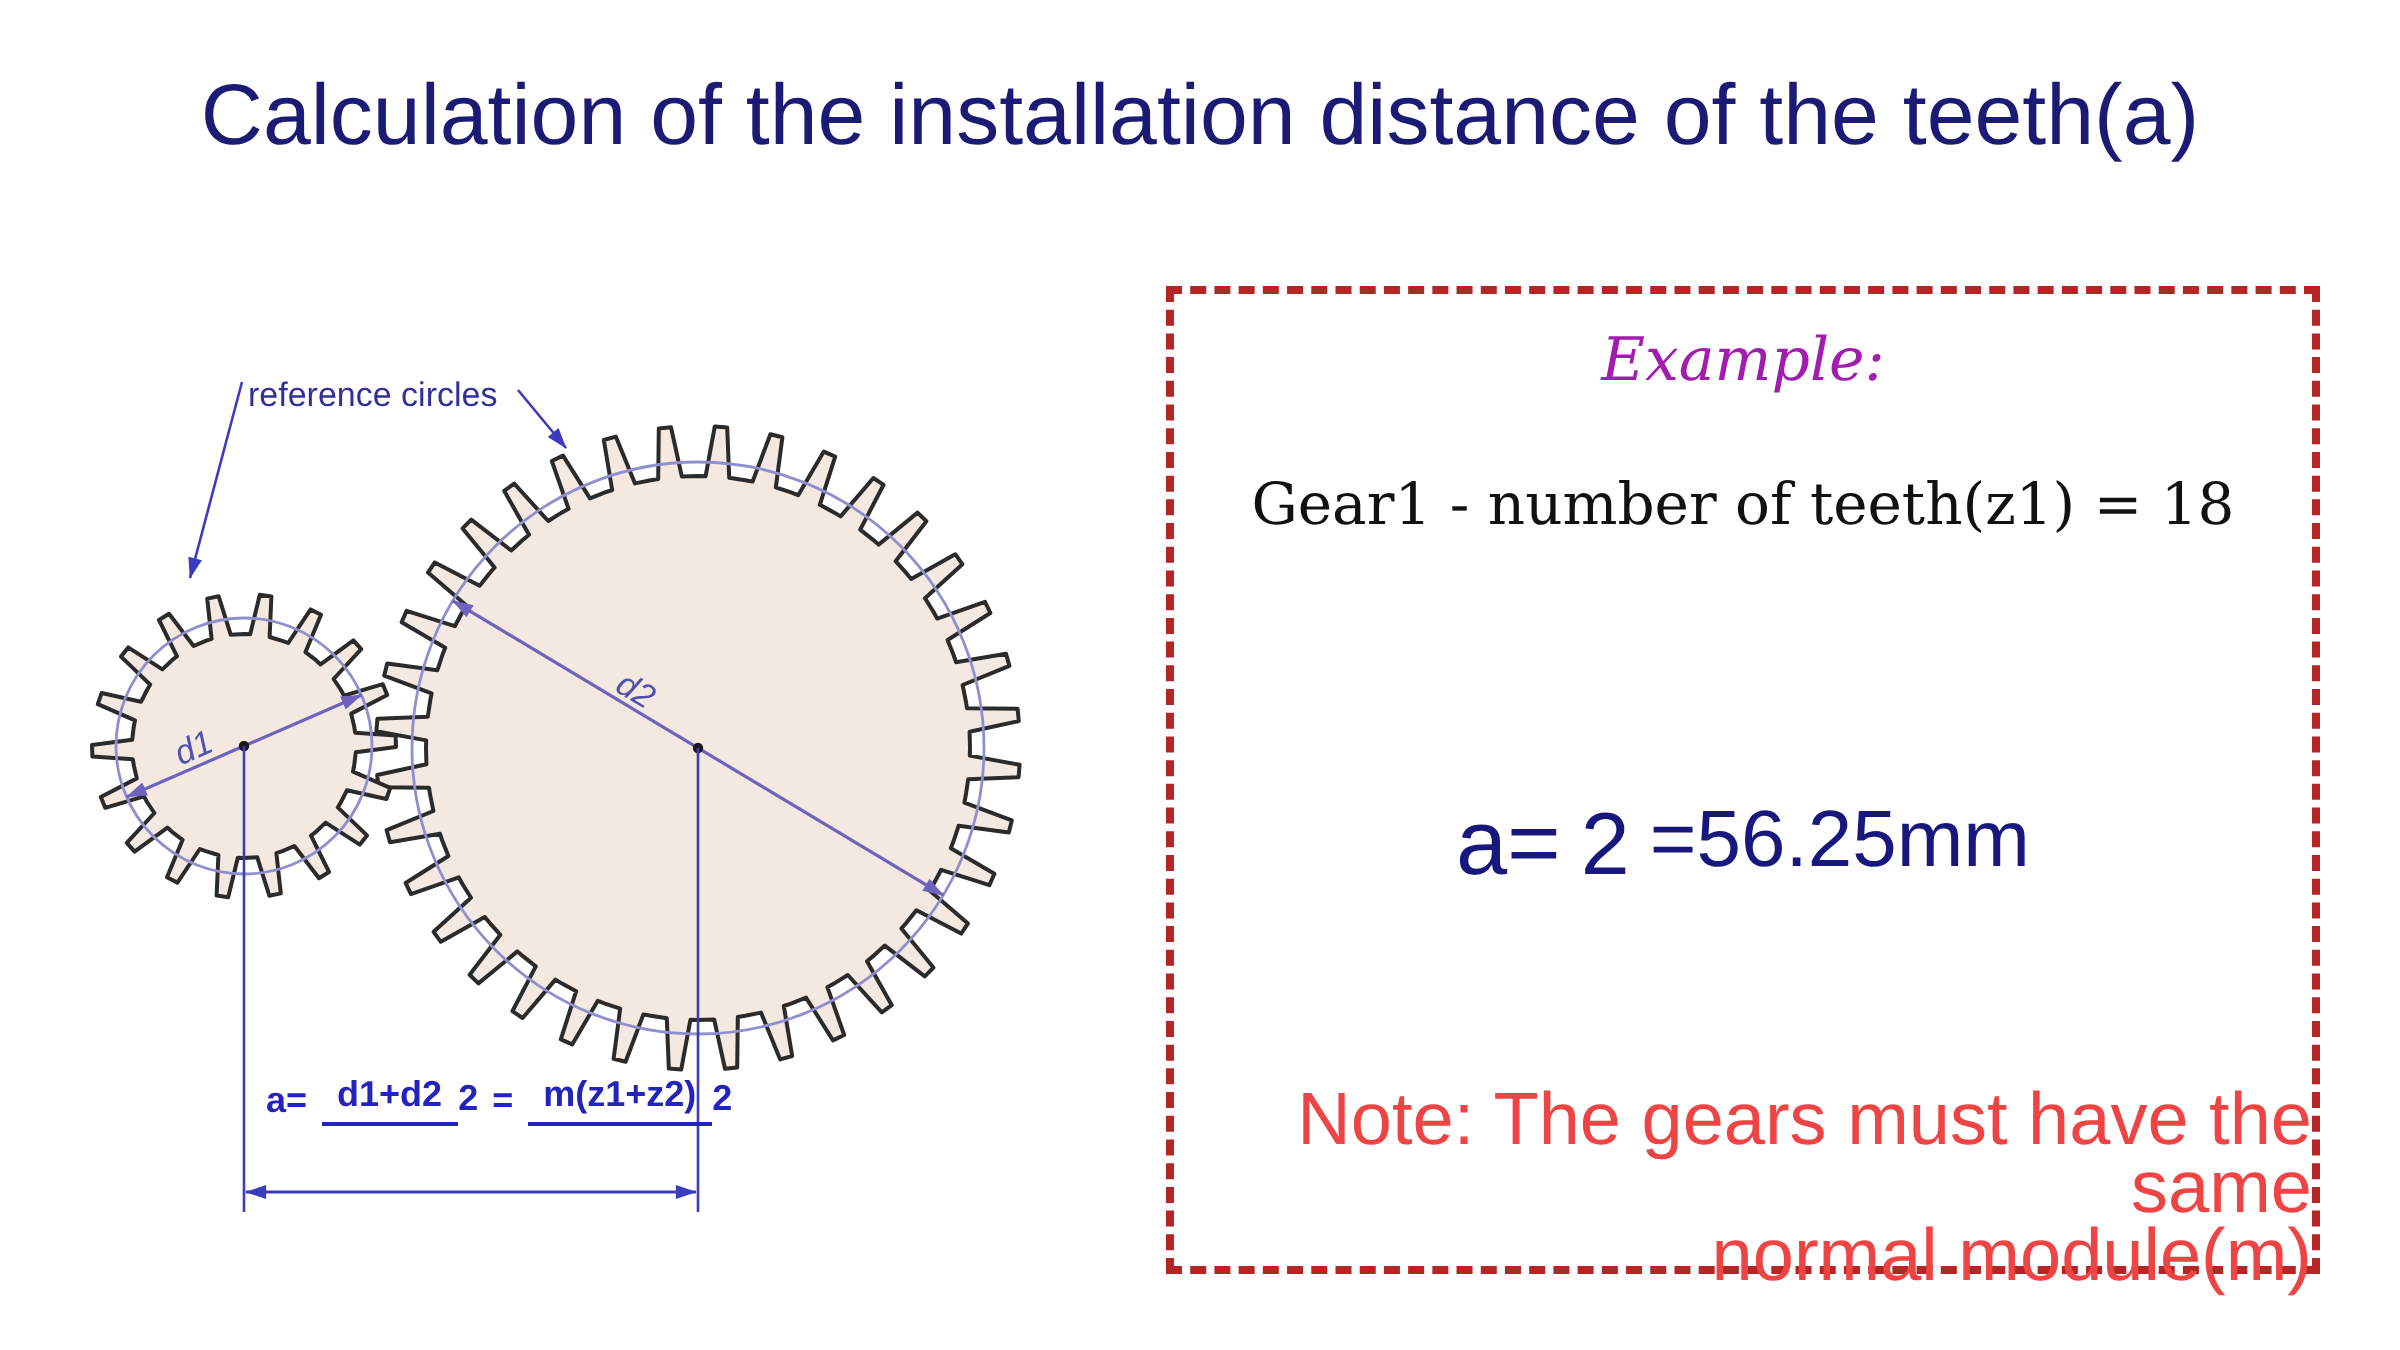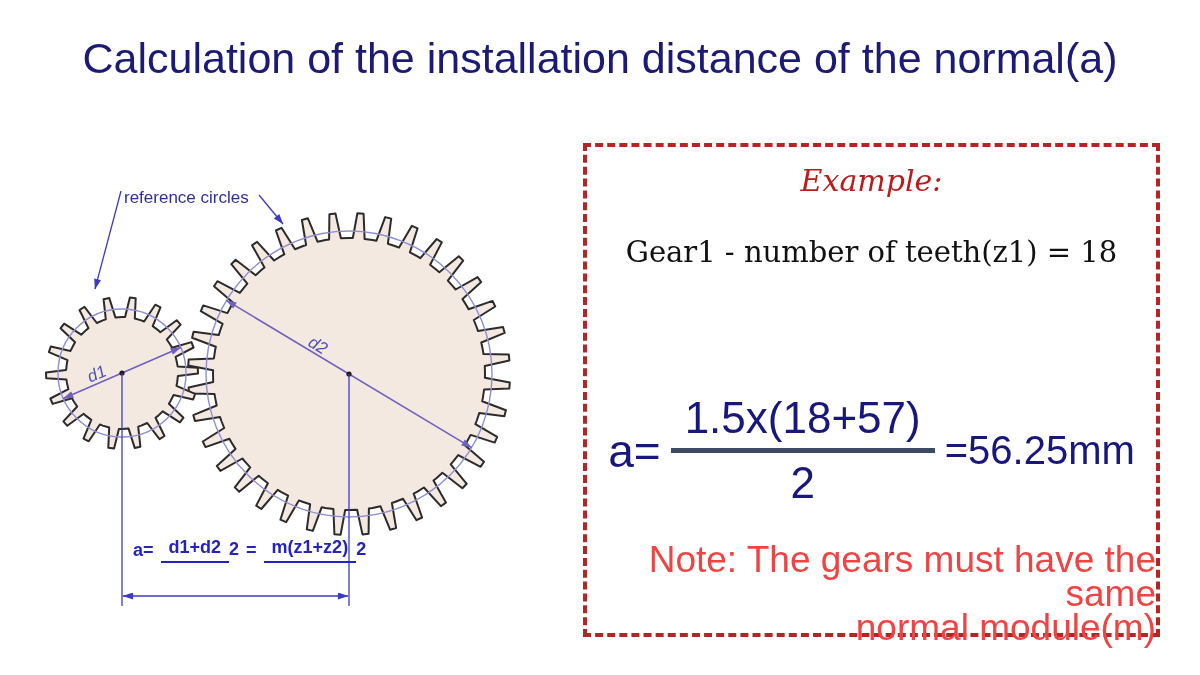--- a/index.html
+++ b/index.html
@@ -16,40 +16,40 @@
   .mini-formula{position:absolute;left:133px;top:537px;display:flex;align-items:center;
                 gap:7px;color:#2424bc;font-size:18px;font-weight:600;}
   .mini-formula .frac{display:inline-flex;flex-direction:row;text-align:left;}
   .mini-formula .num{border-bottom:2px solid #2424bc;padding:0 8px 3px;}
   .mini-formula .den{padding-top:2px;}
 
   
   .example-box{position:absolute;left:583px;top:143px;width:577px;height:494px;
                border:4px dashed #b52525;box-sizing:border-box;}
   .example-heading{position:absolute;top:16px;left:0;width:100%;text-align:center;
-                   font-family:"DejaVu Serif",serif;font-style:italic;font-size:30px;color:#b91c1c;}
+                   font-family:"DejaVu Serif",serif;font-style:italic;font-size:30px;color:#a21caf;}
   .example-params{position:absolute;top:88px;left:0;width:100%;text-align:center;
                   font-family:"DejaVu Serif",serif;font-size:29px;
                   line-height:35px;color:#111111;}
   .big-formula{position:absolute;top:246px;left:0;width:100%;display:flex;
                justify-content:center;align-items:center;gap:10px;color:#17177d;}
   .big-formula .lhs{font-size:46px;}
   .big-formula .frac{display:inline-flex;flex-direction:column;text-align:center;}
   .big-formula .num{font-size:44px;border-bottom:5px solid #3d4a63;padding:0 14px 5px;}
   .big-formula .den{font-size:44px;padding-top:5px;}
   .big-formula .result{font-size:40px;}
   .note{position:absolute;top:396px;left:0;width:100%;text-align:right;
         font-size:37px;line-height:34px;color:#ef4444;}
 </style>
 </head>
 <body>
 
 <div class="page">
 
-  <div class="title">Calculation of the installation distance of the normal(a)</div>
+  <div class="title">Calculation of the installation distance of the teeth(a)</div>
 
   <svg class="diagram" viewBox="0 0 1200 675">
     <defs>
       <marker id="arrB" viewBox="0 0 12 8" refX="11.5" refY="4" markerWidth="14" markerHeight="7" orient="auto-start-reverse" markerUnits="userSpaceOnUse">
         <path d="M0,0 L12,4 L0,8 Z" fill="#3b3bbf"></path>
       </marker>
       <marker id="arrP" viewBox="0 0 12 8" refX="11.5" refY="4" markerWidth="14" markerHeight="7" orient="auto-start-reverse" markerUnits="userSpaceOnUse">
         <path d="M0,0 L12,4 L0,8 Z" fill="#6f61c0"></path>
       </marker>
     </defs>
@@ -95,21 +95,20 @@
   <div class="example-box">
     <div class="example-heading">Example:</div>
 
     <div class="example-params">
       <div>Gear1 - number of teeth(z1) = 18</div>
     </div>
 
     <div class="big-formula">
       <span class="lhs">a=</span>
       <span class="frac">
-        <span class="num">1.5x(18+57)</span>
         <span class="den">2</span>
       </span>
       <span class="result">=56.25mm</span>
     </div>
 
     <div class="note">
       <div>Note: The gears must have the same</div>
       <div>normal module(m)</div>
     </div>
   </div>

